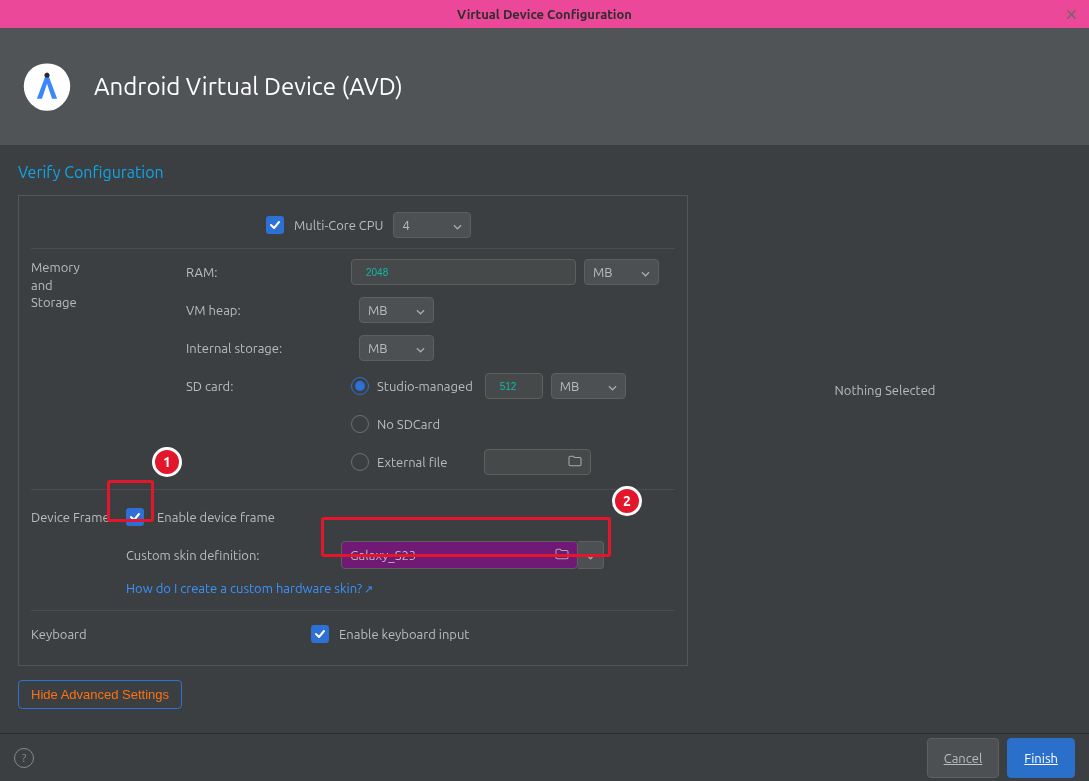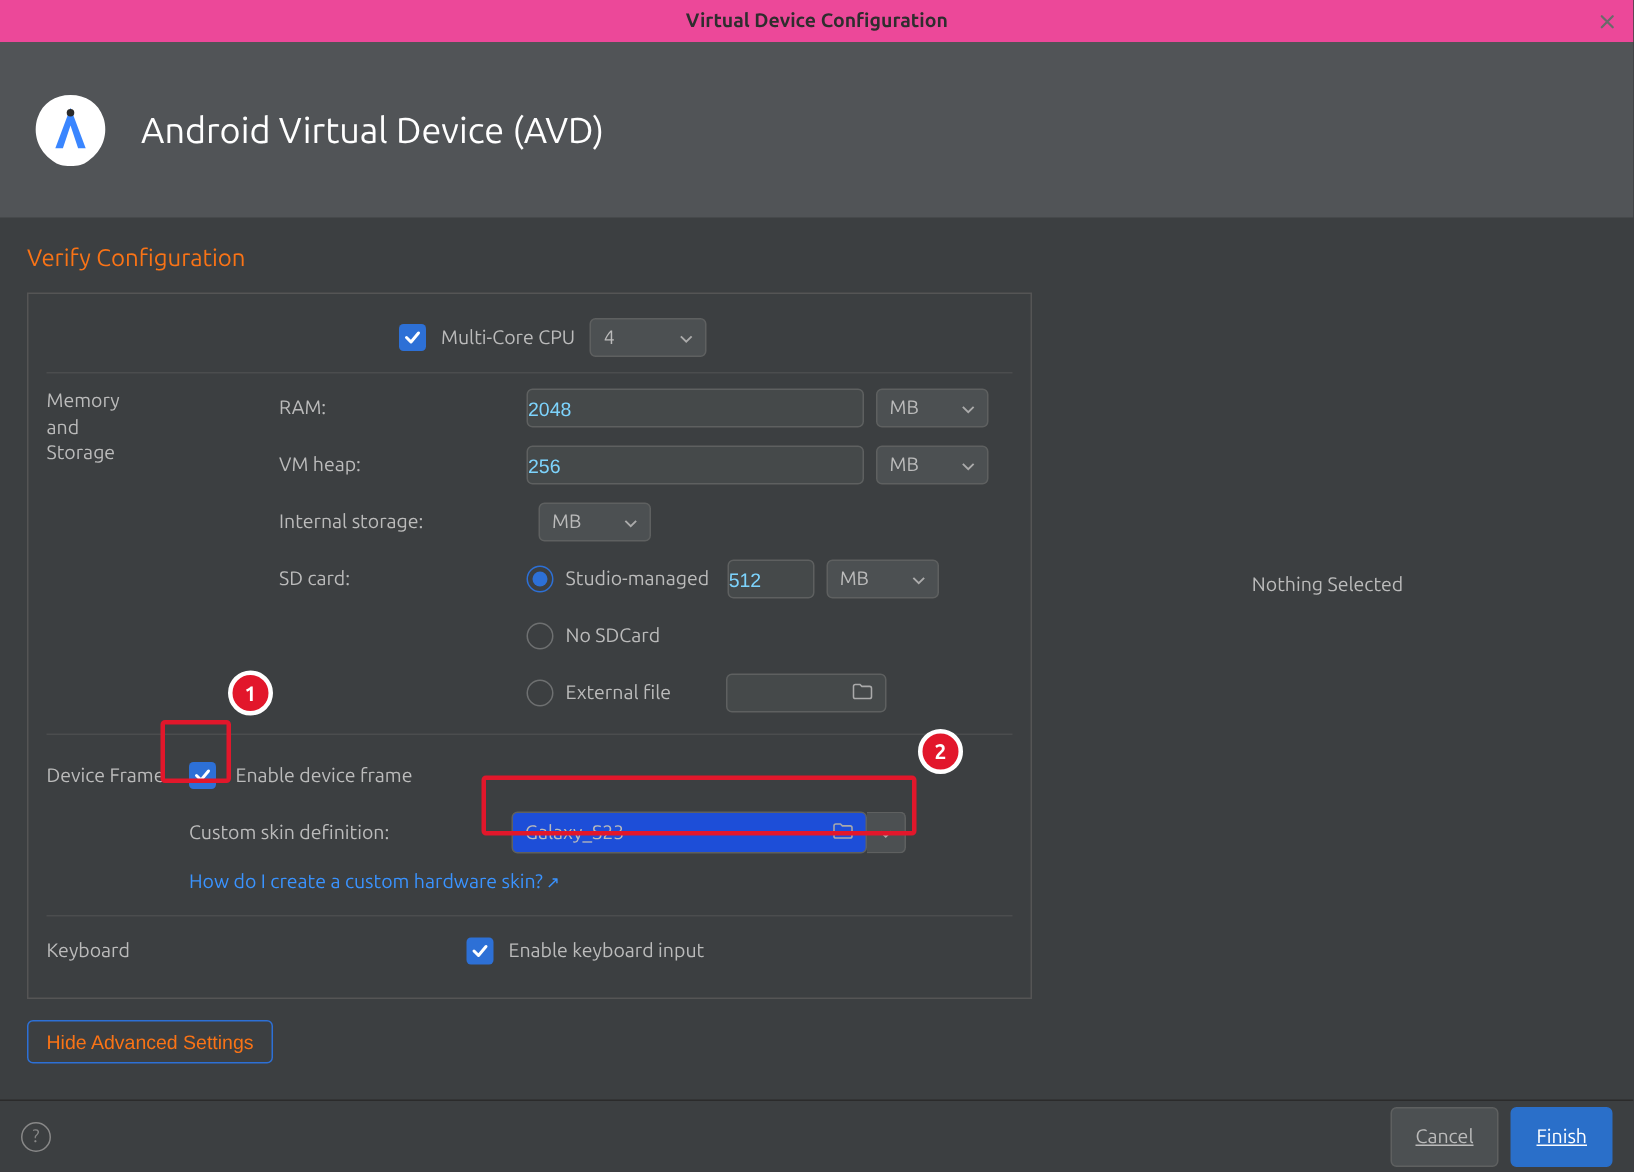--- a/index.html
+++ b/index.html
@@ -50,21 +50,21 @@
   .banner h1 {
     font-size: 24px;
     font-weight: 400;
     color: #fff;
   }
   .content {
     padding: 18px 18px 0 18px;
   }
   .section-title {
     font-size: 16px;
-    color: #f97316;
+    color: #0ea5e9;
     font-weight: 400;
     margin-bottom: 14px;
   }
   .config-panel {
     border: 1px solid #555;
     width: 670px;
     padding: 10px 12px 16px 12px;
   }
   .row {
     display:flex;
@@ -78,23 +78,23 @@
     border-radius:3px;
     display:flex;align-items:center;justify-content:center;
     cursor:pointer;
   }
   .checkbox svg{width:12px;height:12px;}
   .input {
     background:#45494a;
     border:1px solid #5e6060;
     border-radius:4px;
     height:26px;
-    color:#7dd3fc;
-    padding:0 0;
-    font-size:13px;
+    color:#14b8a6;
+    padding:0 14px;
+    font-size:10px;
   }
   .input-ram{width:225px;}
   .input-sd{width:58px;}
   .select {
     background:#4c5052;
     border:1px solid #5e6060;
     border-radius:4px;
     height:26px;
     color:#bbb;
     padding:0 8px;
@@ -117,21 +117,21 @@
     cursor:pointer;
   }
   .radio.selected{border-color:#2d70d6;}
   .radio.selected::after{content:"";width:10px;height:10px;background:#2d70d6;border-radius:50%;}
   .browse-field{
     background:#45494a;border:1px solid #5e6060;border-radius:4px;
     height:26px;width:107px;display:flex;align-items:center;justify-content:flex-end;padding:0 8px;
   }
   .folder-ic{color:#aaa;}
   .skin-field{
-    background:#1d4ed8;border:1px solid #5e6060;border-radius:4px;
+    background:#701a75;border:1px solid #5e6060;border-radius:4px;
     height:28px;width:237px;display:flex;align-items:center;padding:0 8px;cursor:pointer;
   }
   .skin-drop{
     background:#4c5052;border:1px solid #5e6060;border-left:none;border-radius:0 4px 4px 0;
     height:28px;width:26px;display:flex;align-items:center;justify-content:center;cursor:pointer;
   }
   .skin-combo{display:flex;}
   .skin-field .fname{flex:1;}
   .link{color:#3a93ff;cursor:pointer;}
   .link .ext{font-size:11px;margin-left:2px;}
@@ -257,21 +257,20 @@
           <div style="width:8px;"></div>
           <div class="select select-unit">
             <span>MB</span>
             <span class="chev"><svg width="9" height="6" viewBox="0 0 10 6">
                   <path d="M1 1 L5 5 L9 1" stroke="currentColor" stroke-width="1.4" fill="none"></path>
                 </svg></span>
           </div>
         </div>
         <div class="row">
           <div class="sublabel-col">VM heap:</div>
-          <input class="input input-ram" value="256" style="">
           <div style="width:8px;"></div>
           <div class="select select-unit">
             <span>MB</span>
             <span class="chev"><svg width="9" height="6" viewBox="0 0 10 6">
                   <path d="M1 1 L5 5 L9 1" stroke="currentColor" stroke-width="1.4" fill="none"></path>
                 </svg></span>
           </div>
         </div>
         <div class="row">
           <div class="sublabel-col">Internal storage:</div>

